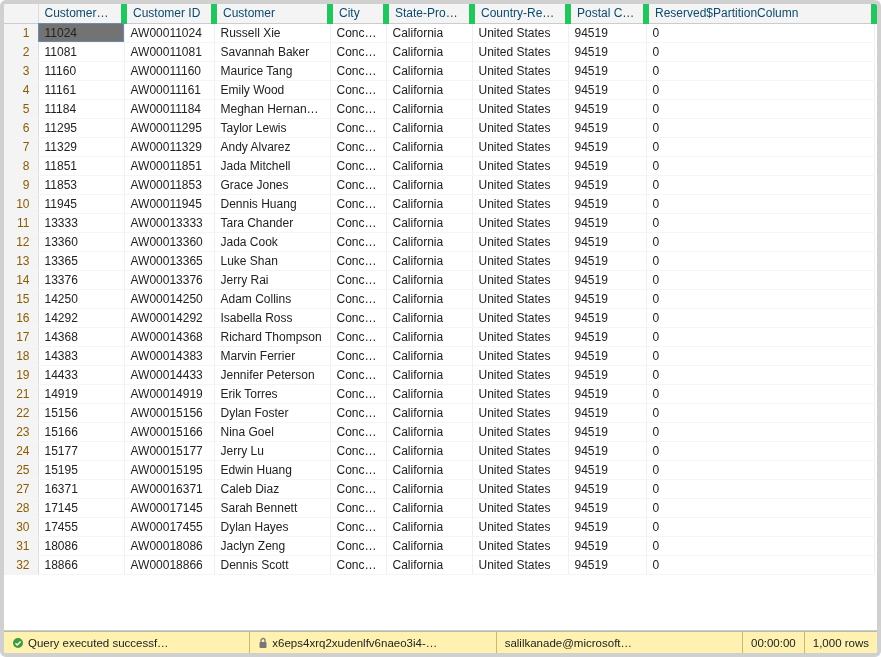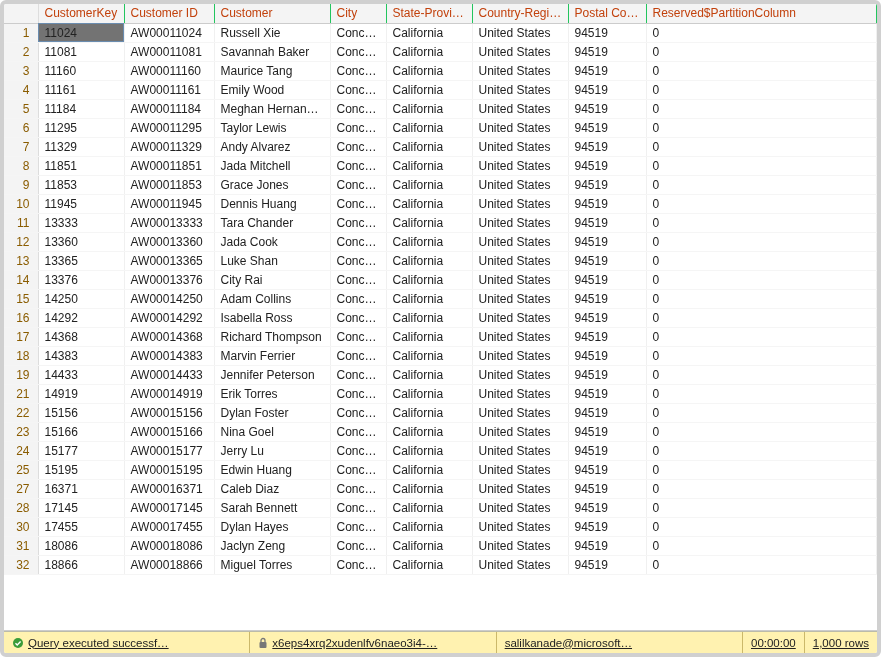--- a/index.html
+++ b/index.html
@@ -31,23 +31,23 @@
       white-space: nowrap;
       overflow: hidden;
       text-overflow: ellipsis;
       font-size: 12px;
       height: 19px;
       border-right: 1px solid #f0f0f0;
     }
     th {
       background: #f4f4f4;
       font-weight: 400;
-      color: #c2410c;
+      color: #0c4a6e;
       border-bottom: 1px solid #ccc;
-      border-right: 1px solid #22c55e;
+      border-right: 6px solid #22c55e;
     }
     td {
       color: #222;
       border-bottom: 1px solid #f5f5f5;
     }
     .rownum {
       background: #f4f4f4;
       color: #8a5c00;
       text-align: right;
       padding-right: 8px;
@@ -66,21 +66,20 @@
     }
     .status-seg {
       display: flex;
       align-items: center;
       padding: 0 8px;
       height: 100%;
       border-right: 1px solid #cbb86a;
       white-space: nowrap;
       overflow: hidden;
       text-overflow: ellipsis;
-      text-decoration: underline;
     }
     .status-seg.flex { flex:1; min-width:60px;}
     .status-icon { margin-right:4px; display:inline-flex; align-items:center; }
     .selected-cell {
       outline: 1px solid #6a8caf;
       outline-offset: -1px;
       background: #737373;
     }
     
     col.c-row { width: 34px; }
@@ -262,21 +261,21 @@
           <td>Concord</td>
           <td>California</td>
           <td>United States</td>
           <td>94519</td>
           <td>0</td>
         </tr>
         <tr>
           <td class="rownum">14</td>
           <td>13376</td>
           <td>AW00013376</td>
-          <td>City Rai</td>
+          <td>Jerry Rai</td>
           <td>Concord</td>
           <td>California</td>
           <td>United States</td>
           <td>94519</td>
           <td>0</td>
         </tr>
         <tr>
           <td class="rownum">15</td>
           <td>14250</td>
           <td>AW00014250</td>
@@ -427,21 +426,21 @@
           <td>Concord</td>
           <td>California</td>
           <td>United States</td>
           <td>94519</td>
           <td>0</td>
         </tr>
         <tr>
           <td class="rownum">32</td>
           <td>18866</td>
           <td>AW00018866</td>
-          <td>Miguel Torres</td>
+          <td>Dennis Scott</td>
           <td>Concord</td>
           <td>California</td>
           <td>United States</td>
           <td>94519</td>
           <td>0</td>
         </tr>
       </tbody>
   </table>
 </div>
 

